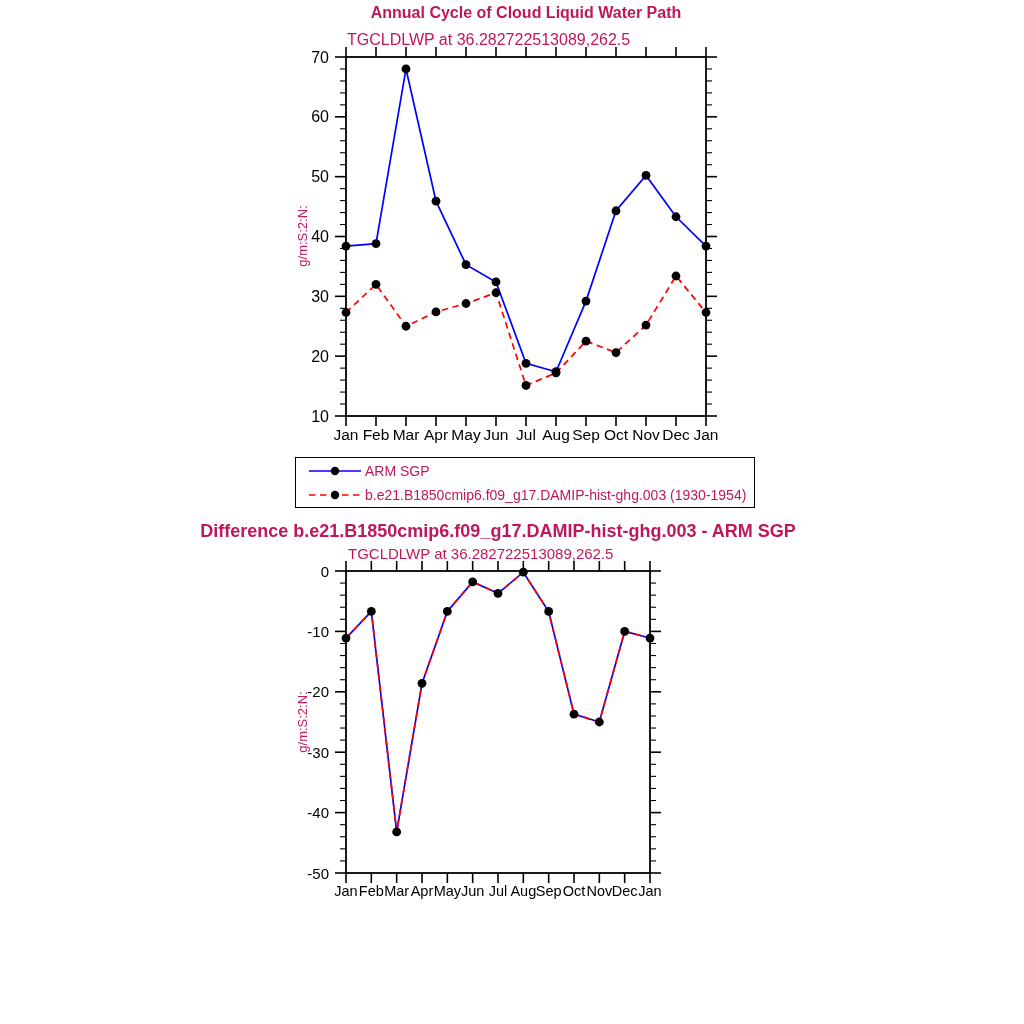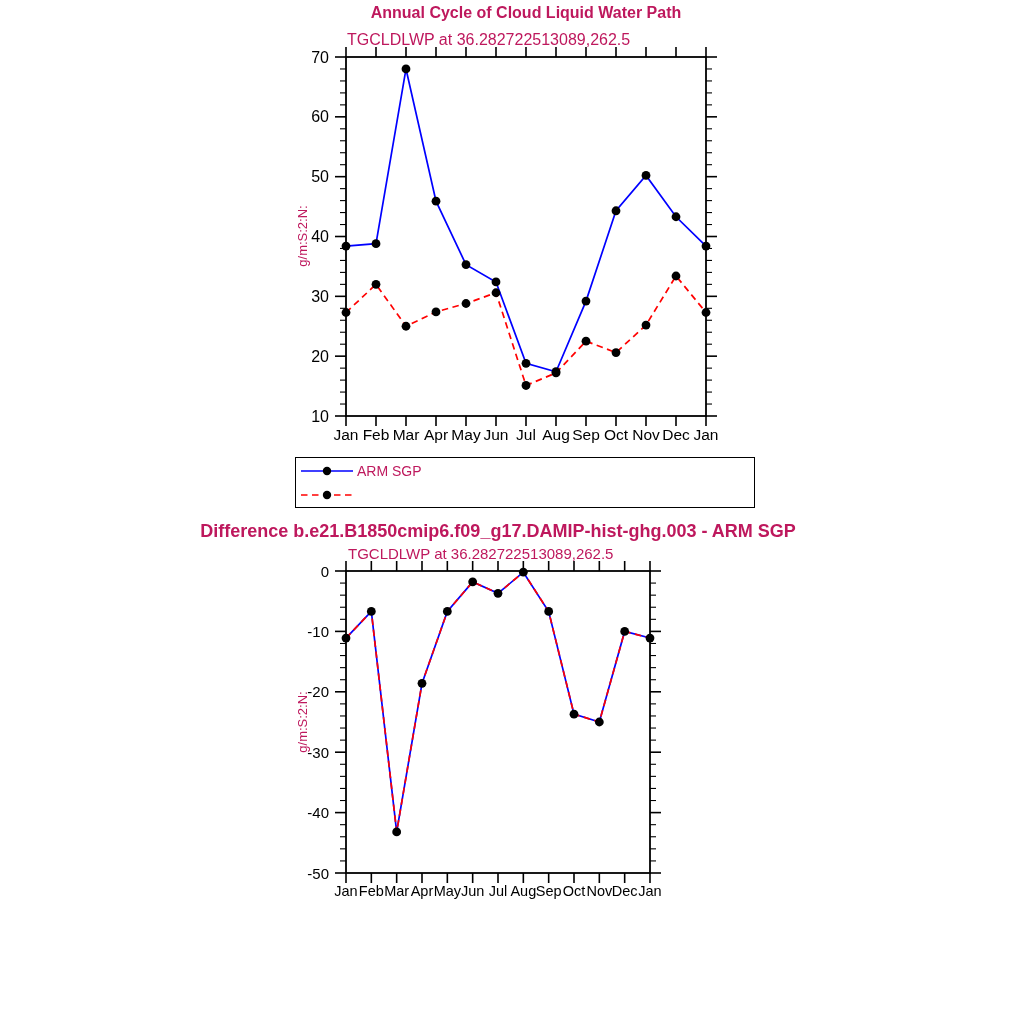--- a/index.html
+++ b/index.html
@@ -15,21 +15,21 @@
   .chart-subtitle{position:absolute;font-size:16px;white-space:nowrap;text-align:center;}
   #sub0{left:335px;top:31px;}
   #sub1{left:336px;top:545px;font-size:15px;}
   .ylab{position:absolute;font-size:13px;white-space:nowrap;
         transform:translate(-50%,-50%) rotate(-90deg);}
   #ylab0{left:290px;top:236px;}
   #ylab1{left:290px;top:722px;}
   .legend{
     position:absolute;left:283px;top:457px;width:460px;height:51px;
     border:1px solid #000;background:#fff;box-sizing:border-box;
-    display:flex;flex-direction:column;justify-content:center;padding-left:4px;
+    display:flex;flex-direction:column;justify-content:center;padding-left:12px;
   }
   .legend-row{display:flex;align-items:center;height:24px;}
   .swatch{flex:0 0 auto;margin-right:3px;display:block;}
   .swatch line{stroke-width:1.7;}
   .legend-label{font-size:14px;white-space:nowrap;}
 </style>
 </head>
 <body>
 
 <div id="canvas">
@@ -315,20 +315,21 @@
         <line x1="1" y1="6" x2="53" y2="6" stroke="#0000ff"></line>
         <circle cx="27" cy="6" r="4.2" fill="#000000"></circle>
       </svg>
       <span class="legend-label">ARM SGP</span>
     </div>
     <div class="legend-row">
       <svg class="swatch" width="54" height="12">
         <line x1="1" y1="6" x2="53" y2="6" stroke-dasharray="6.5,4.5" stroke="#ff0000"></line>
         <circle cx="27" cy="6" r="4.2" fill="#000000"></circle>
       </svg>
+      <span class="legend-label">b.e21.B1850cmip6.f09_g17.DAMIP-hist-ghg.003 (1930-1954)</span>
     </div>
   </div>
 
   <div class="chart-title" id="title1">Difference b.e21.B1850cmip6.f09_g17.DAMIP-hist-ghg.003 - ARM SGP</div>
 
   <div class="chart-subtitle" id="sub1">TGCLDLWP at 36.282722513089,262.5</div>
 
   <div class="ylab" id="ylab1">g/m:S:2:N:</div>
 
 </div>

